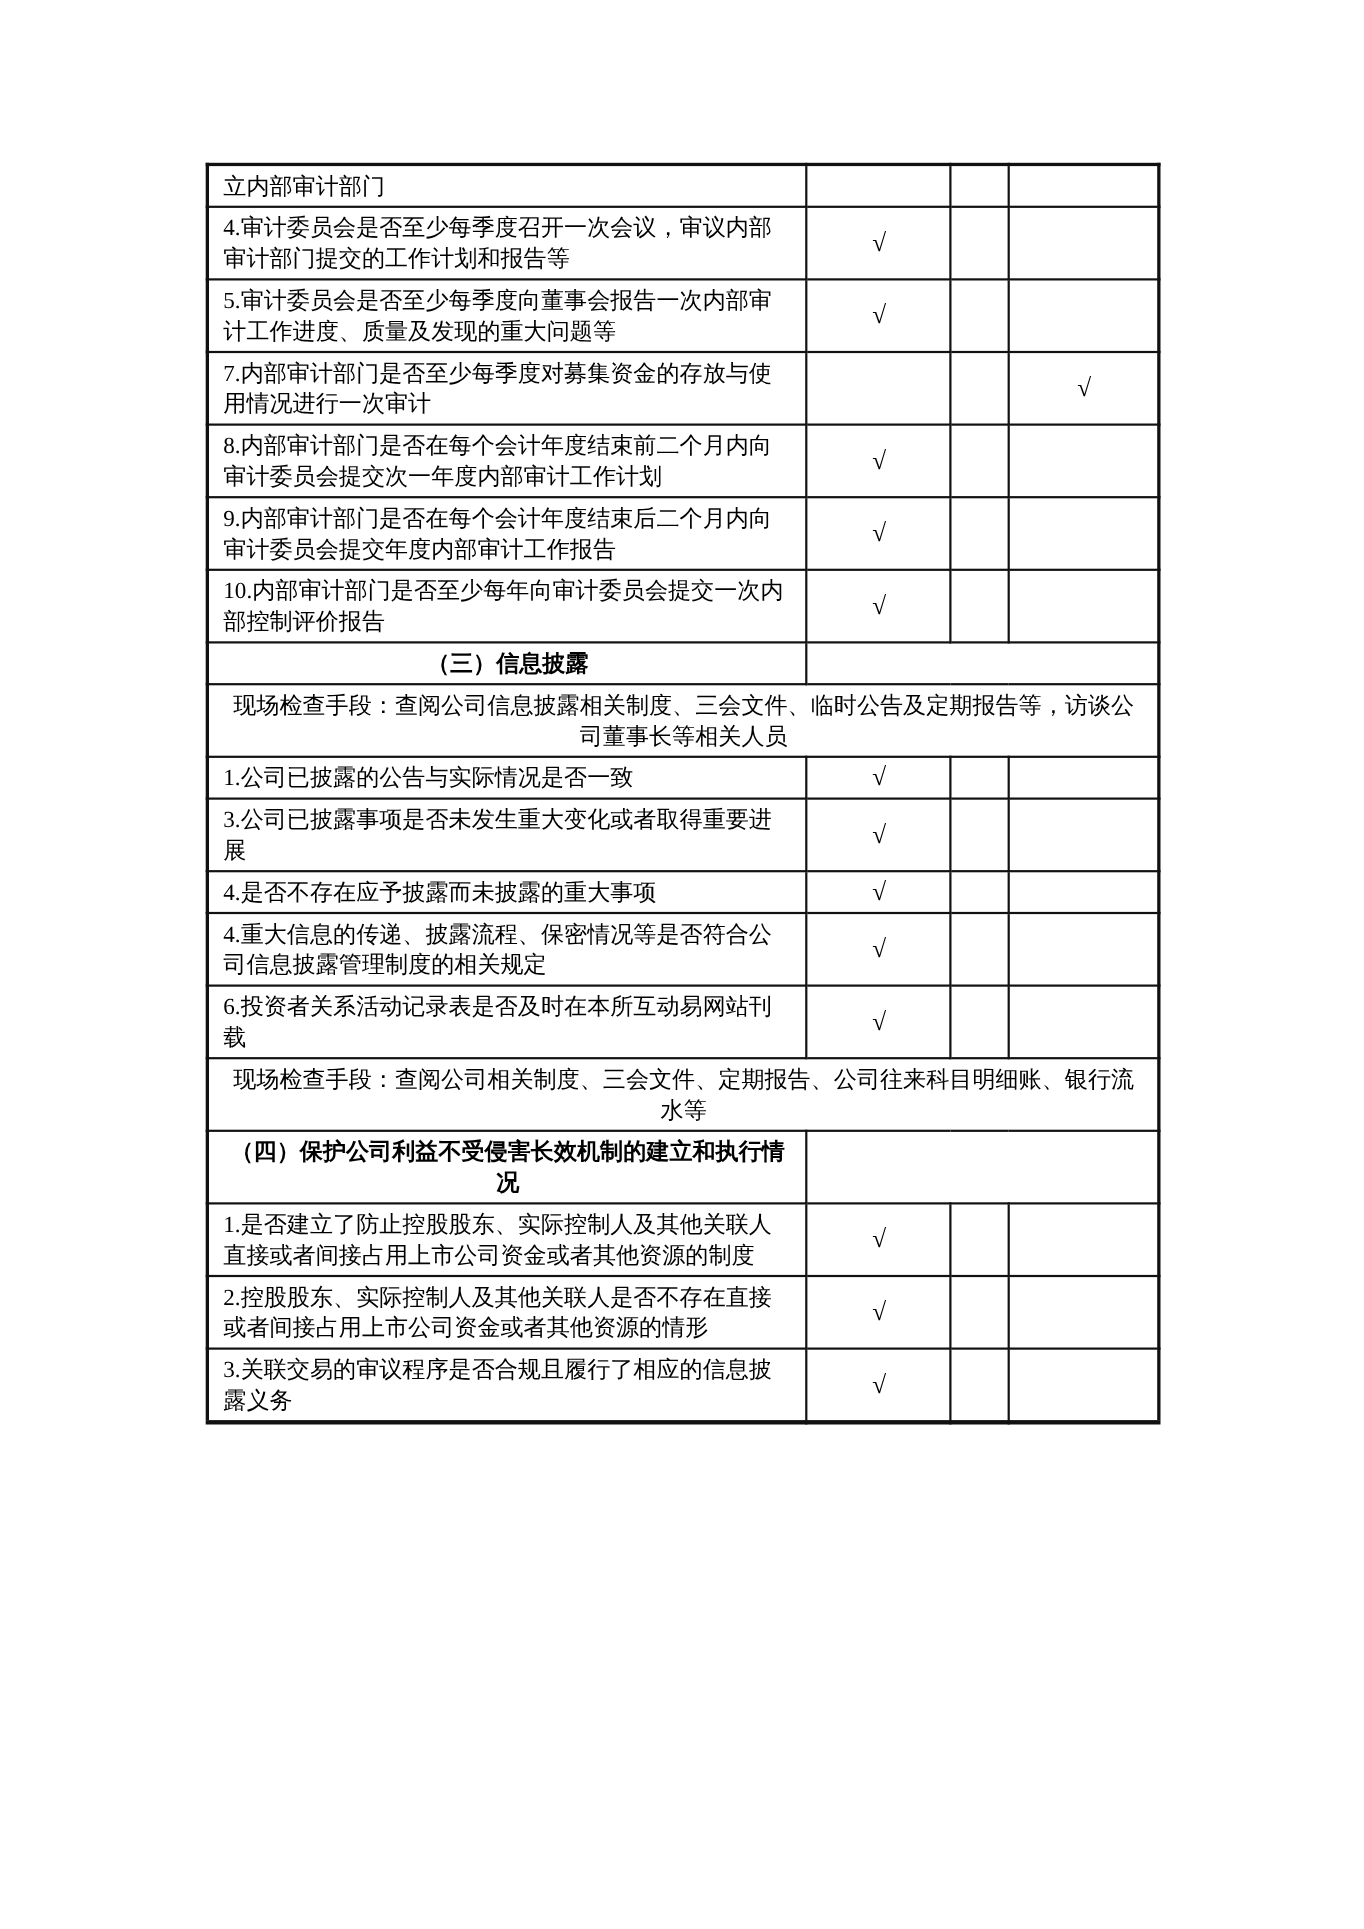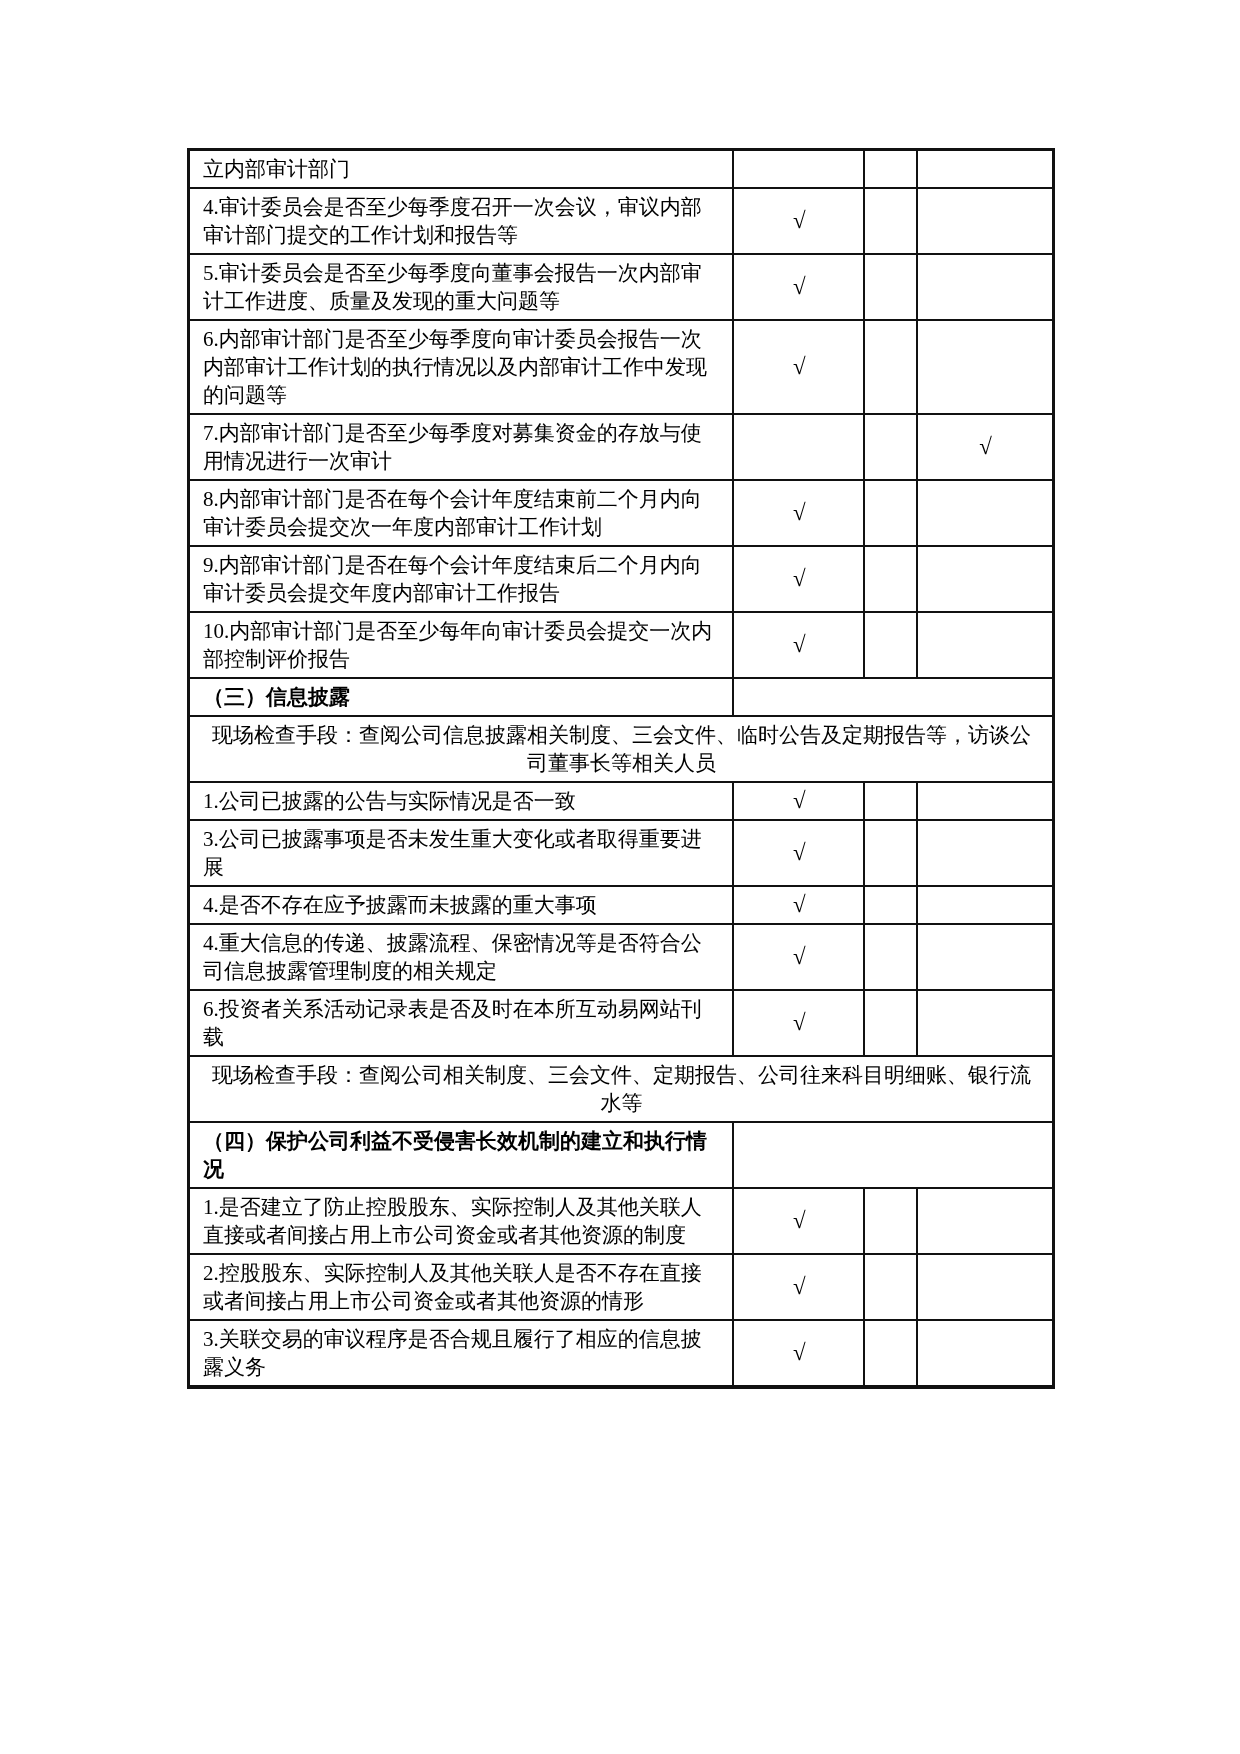--- a/index.html
+++ b/index.html
@@ -38,21 +38,21 @@
   td.question-cell {
     text-align: left;
     vertical-align: top;
     padding-top: 6px;
   }
   td.continuation-cell {
     padding-bottom: 18px;
   }
   td.section-cell {
     font-weight: bold;
-    text-align: left;
+    text-align: center;
     vertical-align: top;
     padding-top: 6px;
   }
   td.method-cell {
     text-align: center;
     vertical-align: top;
     padding-top: 6px;
   }
   td.check-cell {
     text-align: center;
@@ -84,26 +84,20 @@
           <td class="check-cell"></td>
         </tr>
         <tr>
           <td class="question-cell">4.审计委员会是否至少每季度召开一次会议，审议内部审计部门提交的工作计划和报告等</td>
           <td class="check-cell"><span class="checkmark">√</span></td>
           <td class="check-cell"></td>
           <td class="check-cell"></td>
         </tr>
         <tr>
           <td class="question-cell">5.审计委员会是否至少每季度向董事会报告一次内部审计工作进度、质量及发现的重大问题等</td>
-          <td class="check-cell"><span class="checkmark">√</span></td>
-          <td class="check-cell"></td>
-          <td class="check-cell"></td>
-        </tr>
-        <tr>
-          <td class="question-cell">6.内部审计部门是否至少每季度向审计委员会报告一次内部审计工作计划的执行情况以及内部审计工作中发现的问题等</td>
           <td class="check-cell"><span class="checkmark">√</span></td>
           <td class="check-cell"></td>
           <td class="check-cell"></td>
         </tr>
         <tr>
           <td class="question-cell">7.内部审计部门是否至少每季度对募集资金的存放与使用情况进行一次审计</td>
           <td class="check-cell"></td>
           <td class="check-cell"></td>
           <td class="check-cell"><span class="checkmark">√</span></td>
         </tr>

